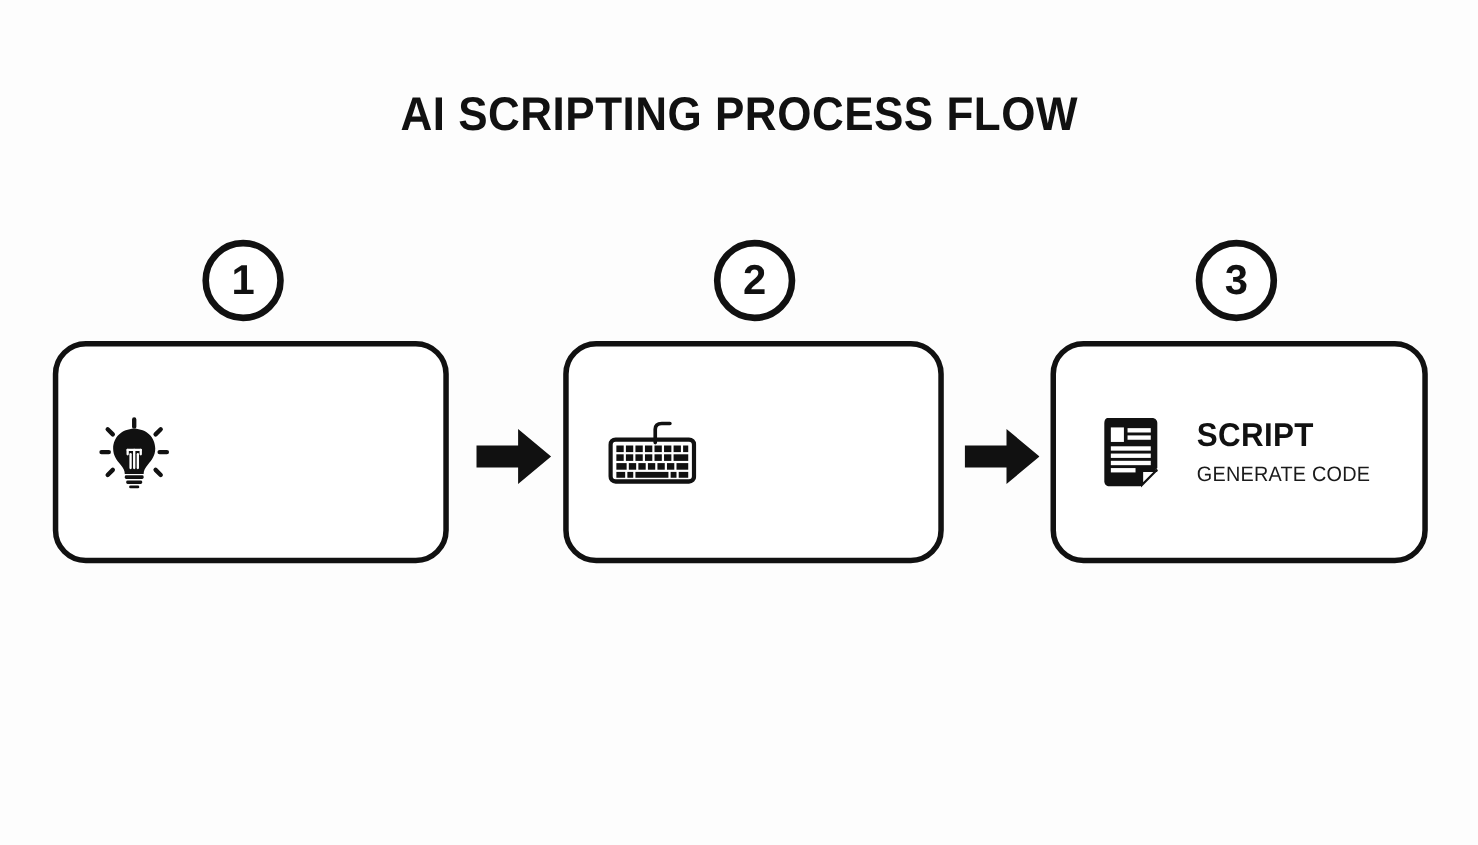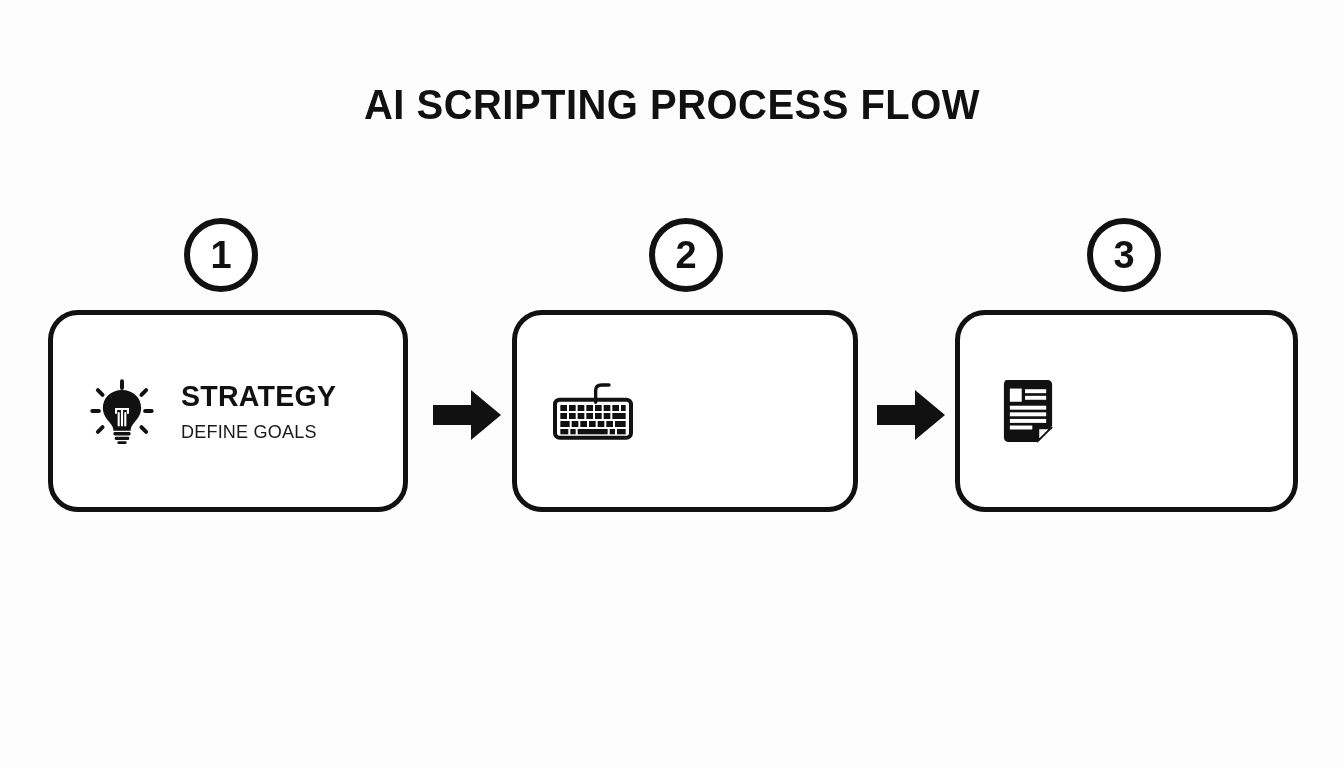--- a/index.html
+++ b/index.html
@@ -172,24 +172,20 @@
             <path d="M45 53 L45 72"></path>
             <path d="M55 53 L55 72"></path>
           </g>
 
           <g fill="#111111">
             <rect x="37" y="82" width="26" height="5" rx="2"></rect>
             <rect x="39" y="89" width="22" height="5" rx="2"></rect>
             <rect x="43" y="96" width="14" height="4" rx="2"></rect>
           </g>
         </svg>
-        <div class="card-text">
-          <div class="card-title">STRATEGY</div>
-          <div class="card-sub">DEFINE GOALS</div>
-        </div>
       </div>
     </div>
   </div>
 
   <svg class="arrow arrow-1" viewBox="0 0 68 50">
     <path fill="#111111" d="M0 15 L38 15 L38 0 L68 25 L38 50 L38 35 L0 35 Z"></path>
   </svg>
 
   <div class="step step-2">
     <div class="badge">2</div>
@@ -262,17 +258,21 @@
           <g fill="#ffffff">
             <rect x="13" y="16" width="18" height="20"></rect>
             <rect x="36" y="17" width="32" height="6"></rect>
             <rect x="36" y="27" width="32" height="6"></rect>
             <rect x="13" y="42" width="55" height="6"></rect>
             <rect x="13" y="52" width="55" height="6"></rect>
             <rect x="13" y="62" width="55" height="6"></rect>
             <rect x="13" y="72" width="34" height="6"></rect>
           </g>
         </svg>
+        <div class="card-text">
+          <div class="card-title">SCRIPT</div>
+          <div class="card-sub">GENERATE CODE</div>
+        </div>
       </div>
     </div>
   </div>
 
 </div>
 
 </body></html>

